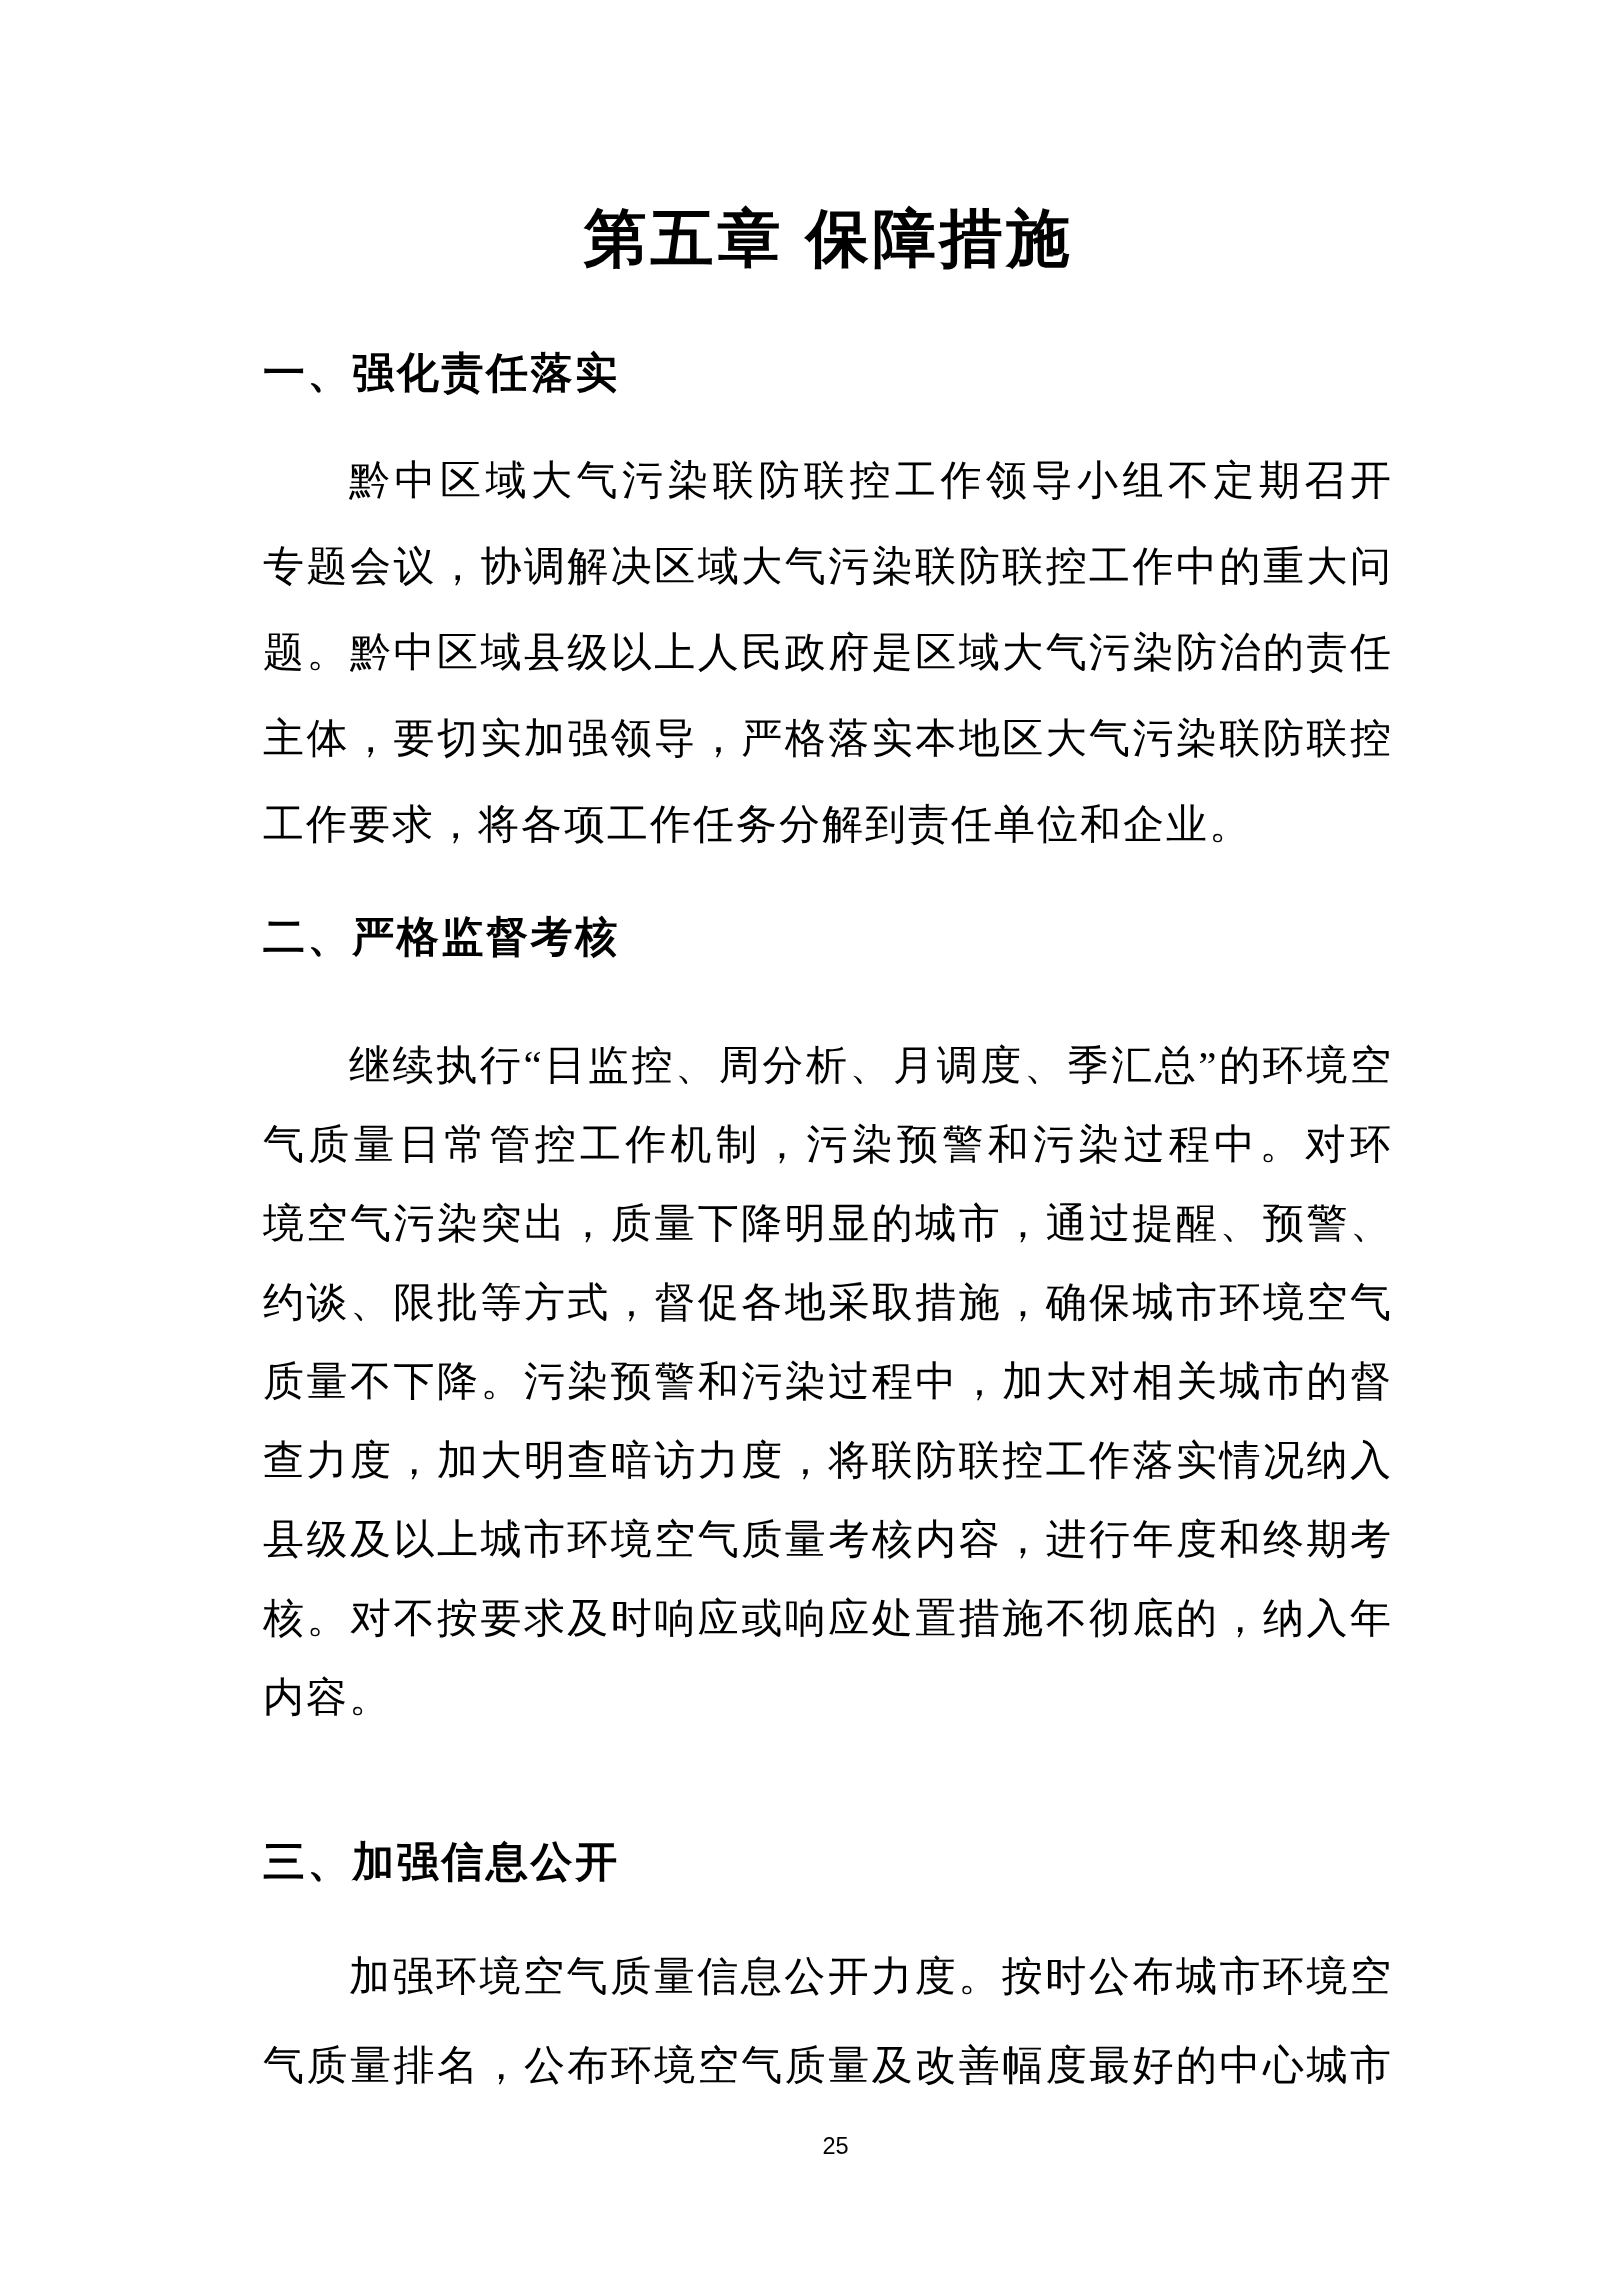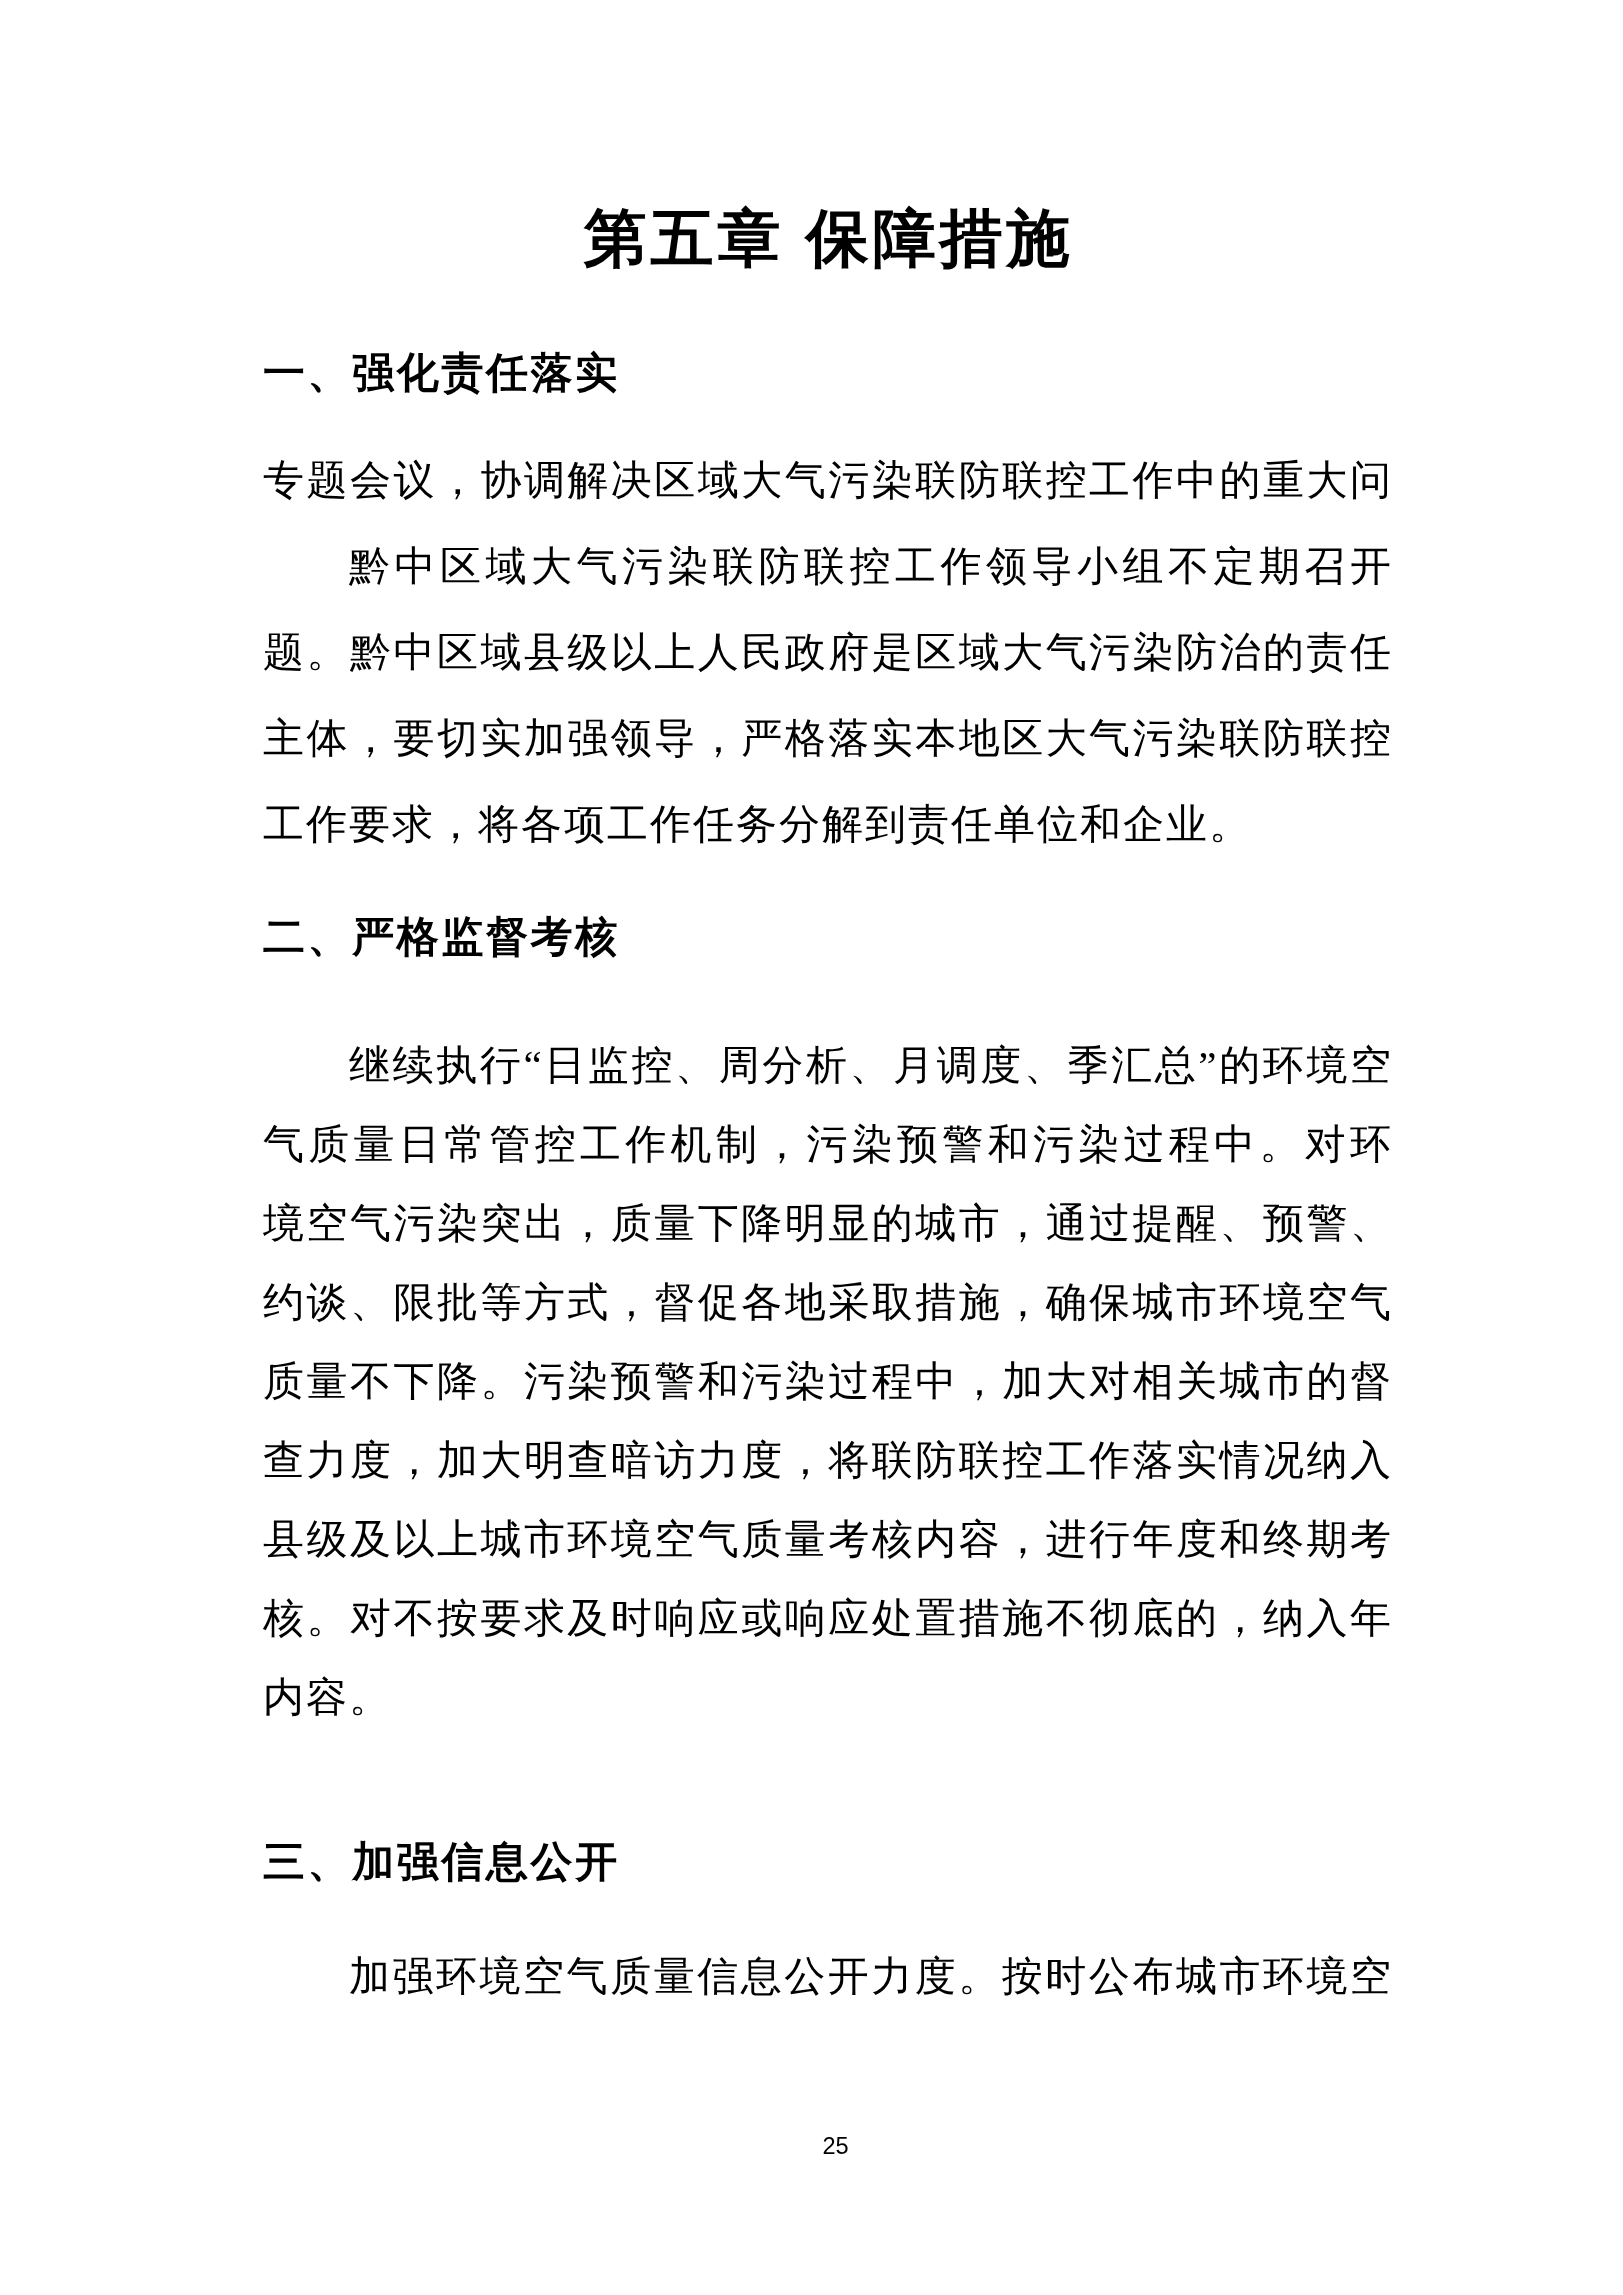--- a/index.html
+++ b/index.html
@@ -86,22 +86,22 @@
 </head>
 <body>
 
 <div class="page">
 
   <div class="doc-title">第五章 保障措施</div>
 
   <div class="sec-heading" id="heading-1">一、强化责任落实</div>
 
   <div class="para" id="para-1">
+      <div class="line indent">黔中区域大气污染联防联控工作领导小组不定期召开</div>
       <div class="line">专题会议，协调解决区域大气污染联防联控工作中的重大问</div>
-      <div class="line indent">黔中区域大气污染联防联控工作领导小组不定期召开</div>
       <div class="line">题。黔中区域县级以上人民政府是区域大气污染防治的责任</div>
       <div class="line">主体，要切实加强领导，严格落实本地区大气污染联防联控</div>
       <div class="line flush">工作要求，将各项工作任务分解到责任单位和企业。</div>
     </div>
 
   <div class="sec-heading" id="heading-2">二、严格监督考核</div>
 
   <div class="para" id="para-2">
       <div class="line indent">继续执行“日监控、周分析、月调度、季汇总”的环境空</div>
       <div class="line">气质量日常管控工作机制，污染预警和污染过程中。对环</div>
@@ -111,18 +111,19 @@
       <div class="line">查力度，加大明查暗访力度，将联防联控工作落实情况纳入</div>
       <div class="line">县级及以上城市环境空气质量考核内容，进行年度和终期考</div>
       <div class="line">核。对不按要求及时响应或响应处置措施不彻底的，纳入年</div>
       <div class="line flush">内容。</div>
     </div>
 
   <div class="sec-heading" id="heading-3">三、加强信息公开</div>
 
   <div class="para" id="para-3">
       <div class="line indent">加强环境空气质量信息公开力度。按时公布城市环境空</div>
+      <div class="line">气质量排名，公布环境空气质量及改善幅度最好的中心城市</div>
     </div>
 
   <div class="page-number">25</div>
 
 </div>
 
 
 </body></html>

